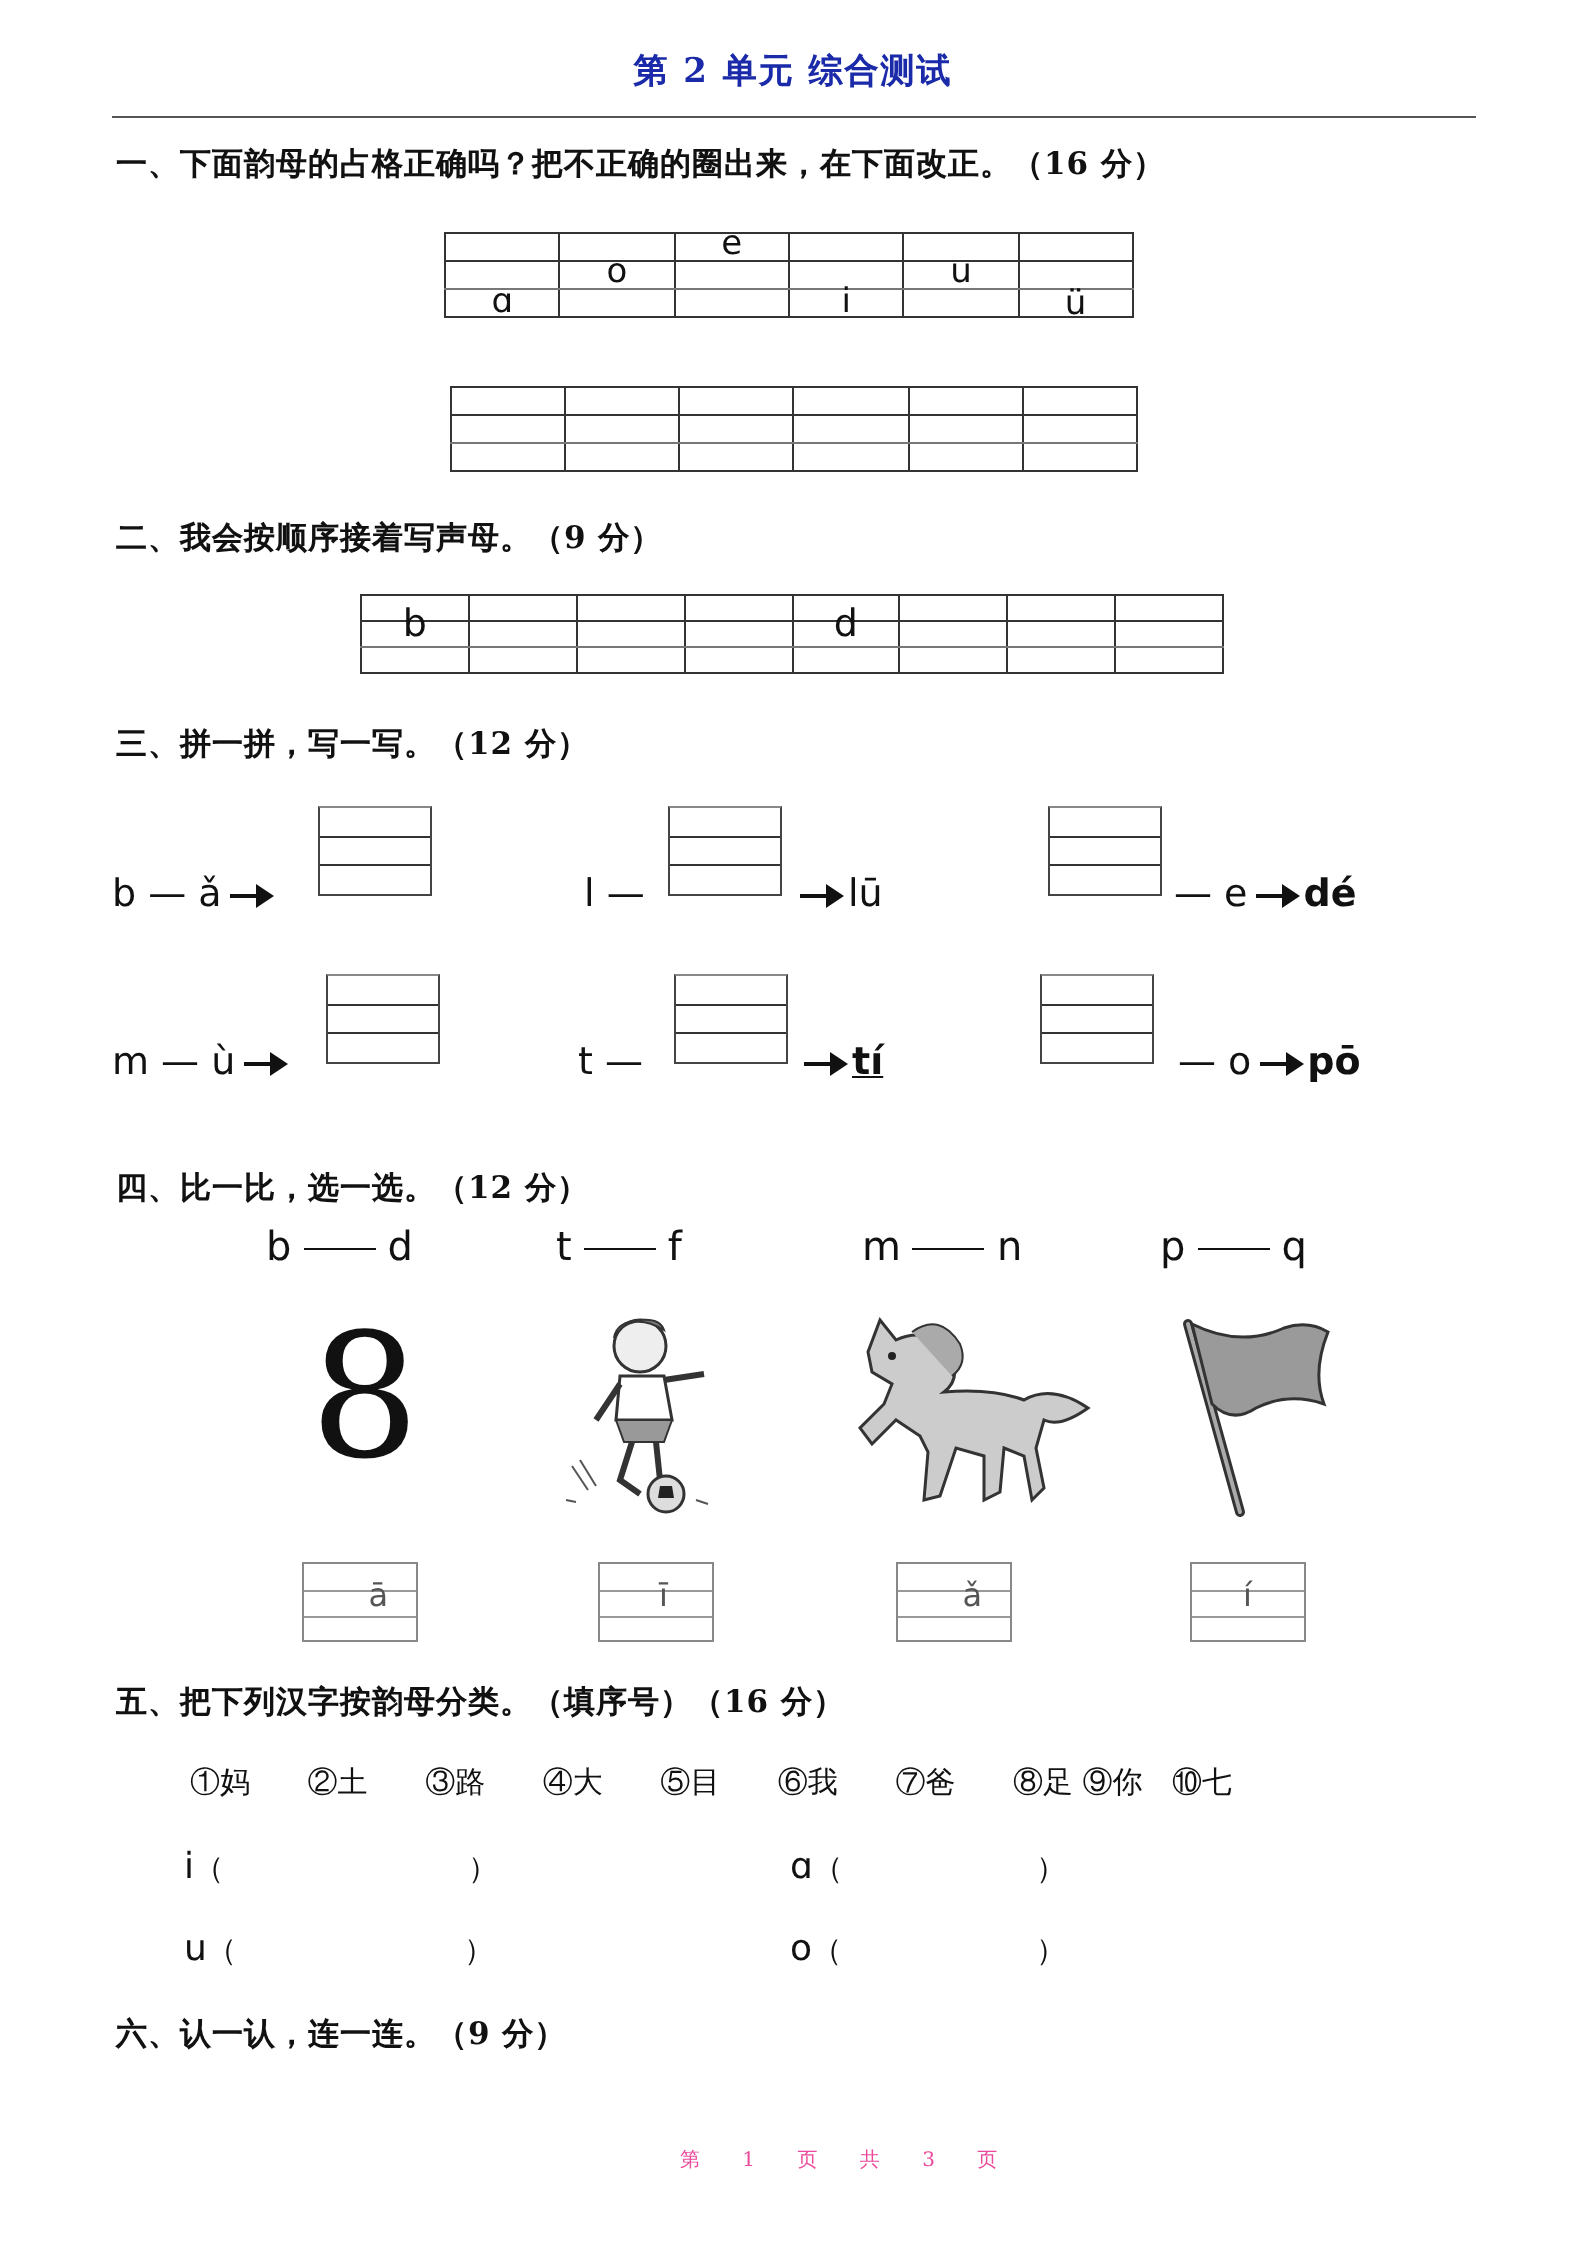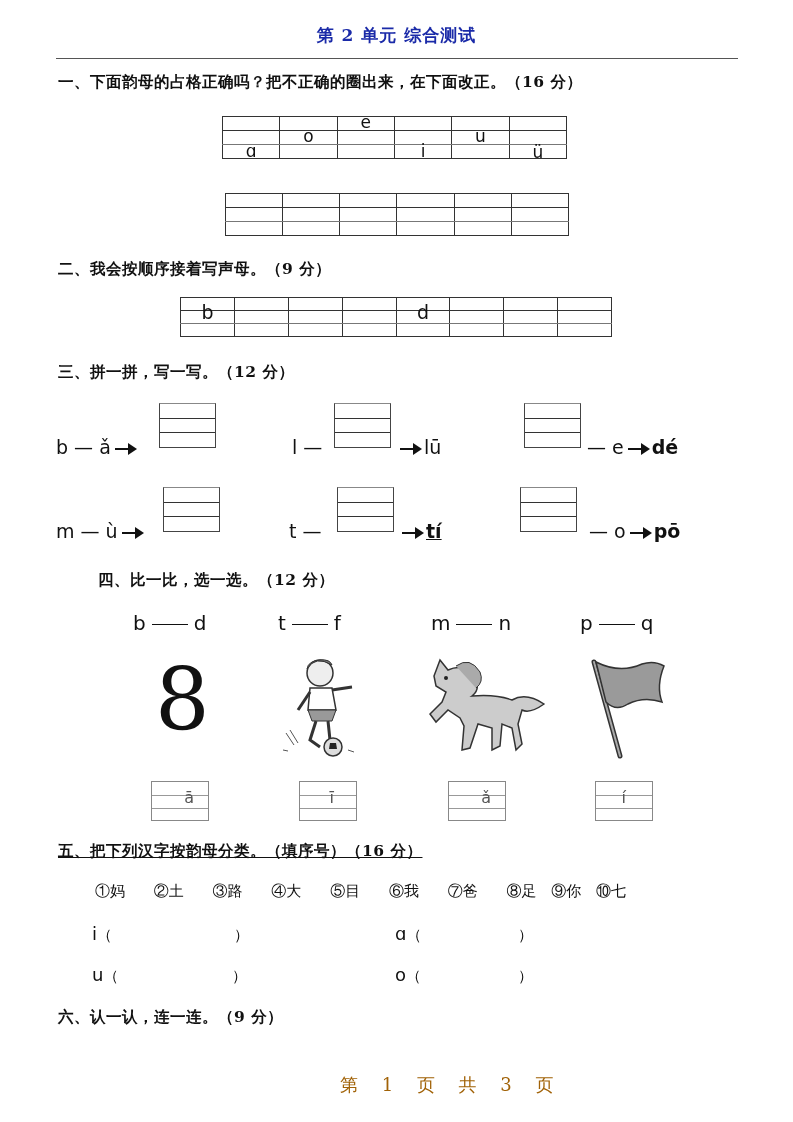--- a/index.html
+++ b/index.html
@@ -23,21 +23,21 @@
   .pair .ln { display:inline-block; width:36px; height:0; border-top:1.3px solid #111; vertical-align:middle; margin:0 6px; }
   .pic { position:absolute; }
   .ansbox { position:absolute; width:58px; height:40px; border:1px solid #888; box-sizing:border-box; }
   .ansbox .r1,.ansbox .r2 { position:absolute; left:0; right:0; border-top:1px solid #999; }
   .ansbox .t { position:absolute; right:14px; top:6px; font-family:"DejaVu Sans", sans-serif; font-size:16px; color:#555; }
   .chars { font-size:15px; white-space:nowrap; }
   .chars span { margin-right:24px; }
   .cls { font-family:"DejaVu Sans", sans-serif; font-size:18px; position:absolute; white-space:nowrap; }
   .cls .p { font-size:15px; }
   .footer { left:0; width:793px; top:1071px; text-align:center; font-family:"DejaVu Sans", sans-serif; font-size:14px; color:#666; }
-  .footer .pg { position:absolute; left:340px; top:2px; font-family:"DejaVu Serif", serif; font-size:18px; color:#a16207; letter-spacing:9px; }
+  .footer .pg { position:absolute; left:340px; top:2px; font-family:"DejaVu Serif", serif; font-size:10px; color:#ec4899; letter-spacing:9px; }
 </style>
 </head>
 <body>
 
 <div class="abs title">第 2 单元  综合测试</div>
 <div class="abs rule"></div>
 
 <div class="abs q" style="left:58px;top:72px;">一、下面韵母的占格正确吗？把不正确的圈出来，在下面改正。（16 分）</div>
 
 <table class="grid" style="left:222px;top:116px;width:345px;">
@@ -183,21 +183,21 @@
     <div class="l2" style="top:28px"></div>
   </div>
 <div class="pin" style="left:398px;top:520px;text-decoration:underline;"><span class="arrow"></span><b>tí</b></div>
 
 <div class="box4" style="left:520px;top:487px;width:57px;height:45px;">
     <div class="l1" style="top:14px"></div>
     <div class="l2" style="top:28px"></div>
   </div>
 <div class="pin" style="left:589px;top:520px;"><span>— o</span><span class="arrow"></span><b>pō</b></div>
 
-<div class="abs q" style="left:58px;top:570px;margin-left:40px;">四、比一比，选一选。（12 分）</div>
+<div class="abs q" style="left:58px;top:584px;">四、比一比，选一选。（12 分）</div>
 
 <div class="pair" style="left:133px;top:611px;"><span>b</span><span class="ln"></span><span>d</span></div>
 <div class="pair" style="left:278px;top:611px;"><span>t</span><span class="ln"></span><span>f</span></div>
 <div class="pair" style="left:431px;top:611px;"><span>m</span><span class="ln"></span><span>n</span></div>
 <div class="pair" style="left:580px;top:611px;"><span>p</span><span class="ln"></span><span>q</span></div>
 
 <div class="pic" style="left:155px;top:656px;font-family:'DejaVu Serif',serif;font-size:86px;line-height:1;color:#111;">8</div>
 
 <svg class="pic" style="left:280px;top:655px;" width="100" height="105" viewBox="0 0 100 105">
   <circle cx="40" cy="18" r="13" fill="#eee" stroke="#333" stroke-width="1.5"></circle>
@@ -239,30 +239,30 @@
     <div class="r1" style="top:13px"></div>
     <div class="r2" style="top:26px"></div>
     <span class="t">ǎ</span>
   </div>
 <div class="ansbox" style="left:595px;top:781px;">
     <div class="r1" style="top:13px"></div>
     <div class="r2" style="top:26px"></div>
     <span class="t" style="right:26px">í</span>
   </div>
 
-<div class="abs q" style="left:58px;top:841px;text-decoration:underline;">五、把下列汉字按韵母分类。（填序号）（16  分）</div>
+<div class="abs q" style="left:58px;top:841px;">五、把下列汉字按韵母分类。（填序号）（16  分）</div>
 <div class="abs chars" style="left:95px;top:882px;">
   <span>①妈</span>
   <span>②土</span>
   <span>③路</span>
   <span>④大</span>
   <span>⑤目</span>
   <span>⑥我</span>
   <span>⑦爸</span>
-  <span style="margin-right:10px">⑧足</span>
+  <span style="margin-right:0">⑧足</span>
   <span style="margin-right:10px">⑨你</span>
   <span>⑩七</span>
 </div>
 
 <div class="cls" style="left:92px;top:923px;"><span>i</span><span class="p">（</span></div>
 <div class="abs" style="left:125px;top:922px;width:105px;height:22px;"></div>
 <div class="cls" style="left:234px;top:923px;"><span class="p">）</span></div>
 
 <div class="cls" style="left:395px;top:923px;"><span>ɑ</span><span class="p">（</span></div>
 <div class="abs" style="left:430px;top:922px;width:85px;height:22px;"></div>

